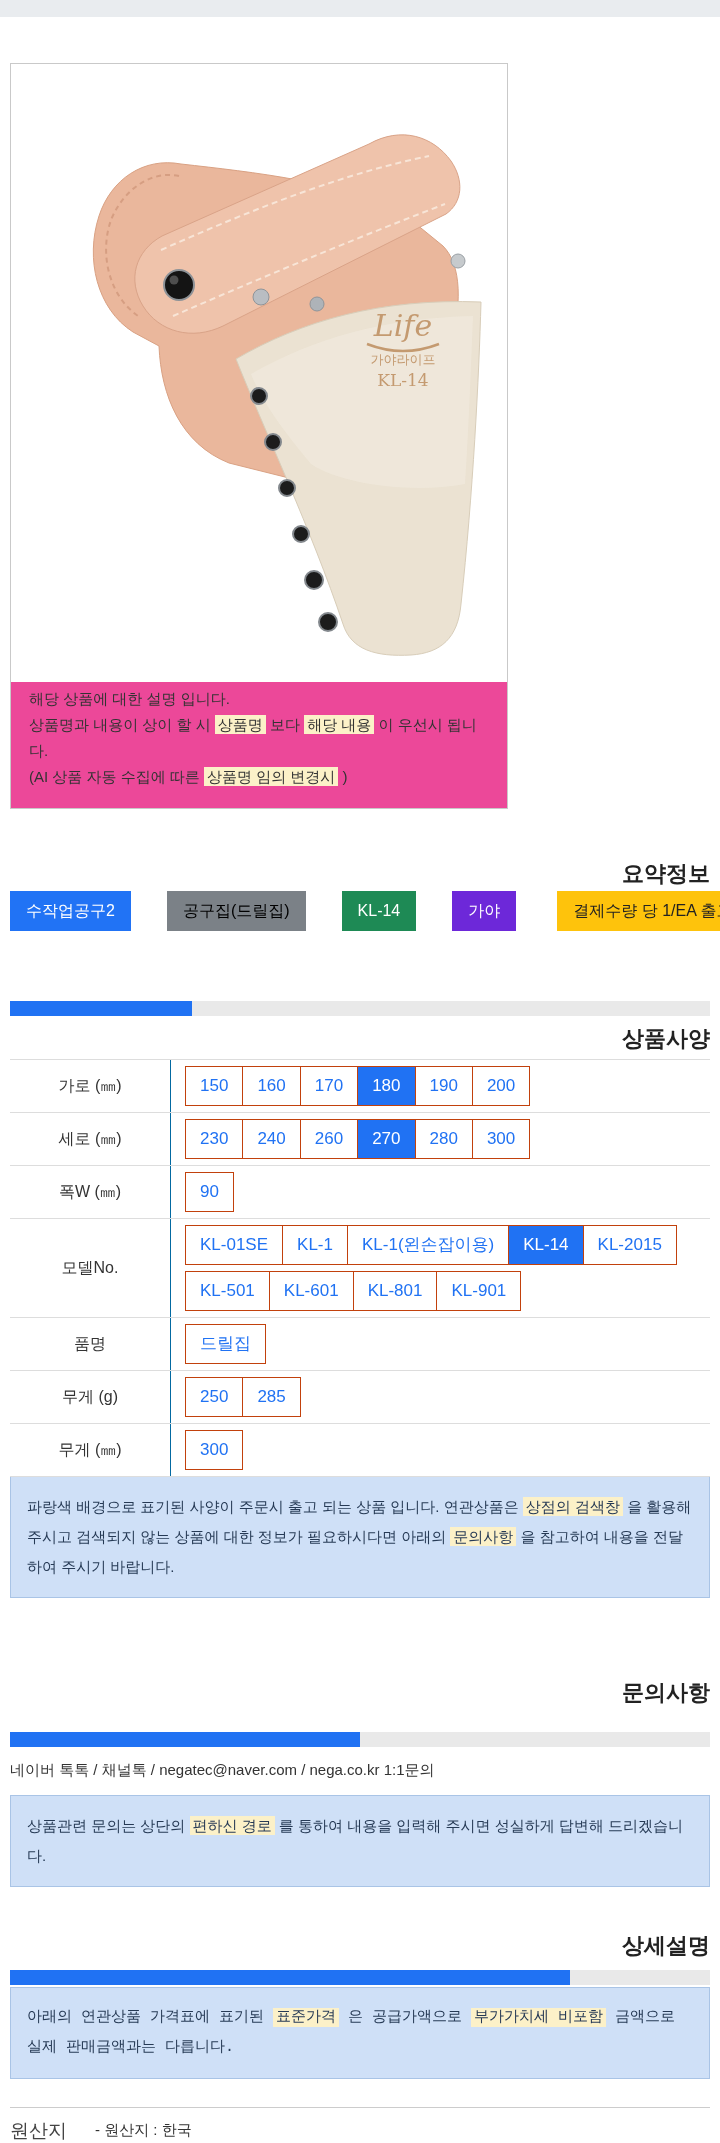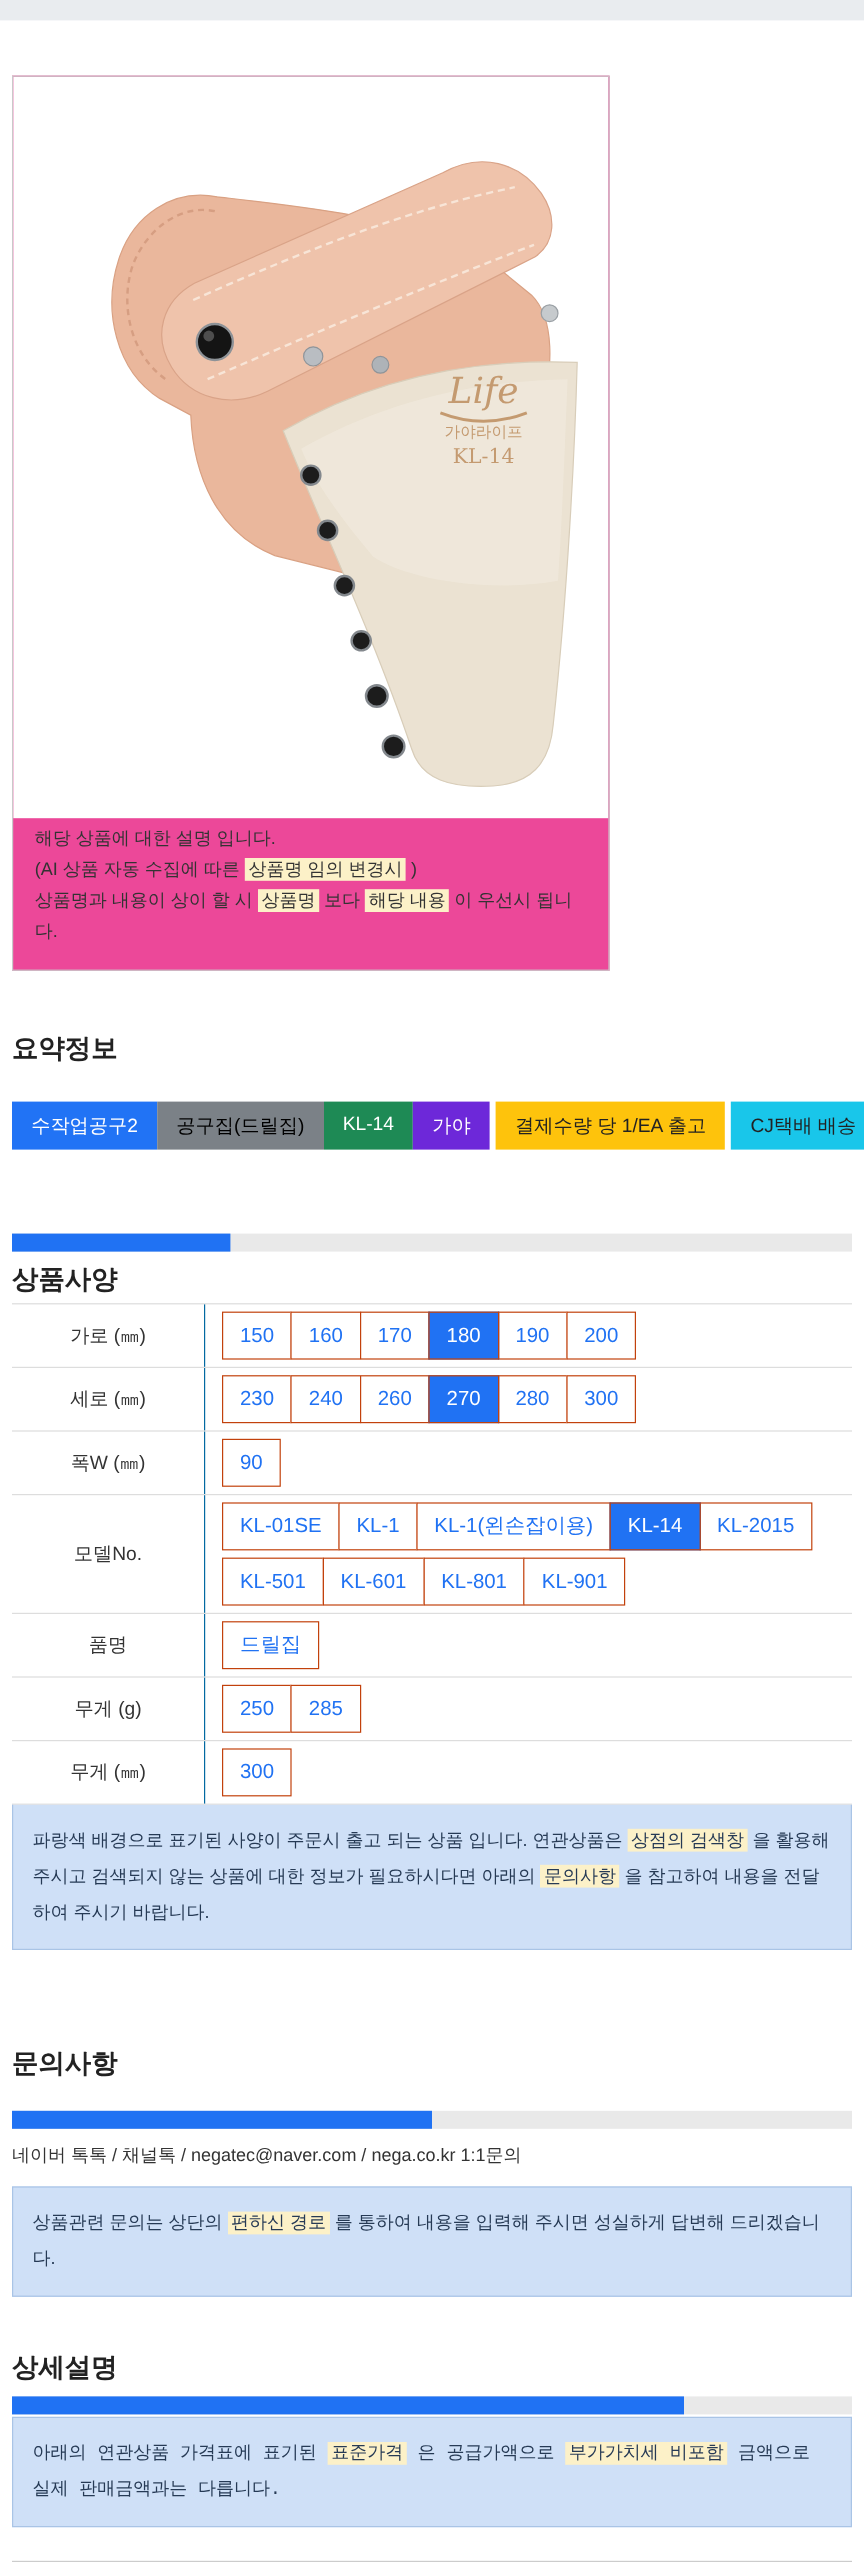--- a/index.html
+++ b/index.html
@@ -6,23 +6,23 @@
   body{width:720px;font-family:"Liberation Sans","DejaVu Sans",sans-serif;color:#333;}
   .wrap{width:700px;margin-left:10px;}
   .top-bar{height:17px;background:#e9ecef;}
   
   .product-box{width:496px;border:1px solid #c9c9c9;margin-top:46px;background:#ec4899;}
   .p-img{display:block;}
   .p-desc{padding:4px 18px 18px;font-size:15px;line-height:26px;color:#333;}
   .p-desc p{margin:0;}
   .hl{background:#fcf1c8;padding:1px 3px;}
   
-  .h2{font-size:22px;font-weight:600;color:#222;margin:0;line-height:30px;}
-  
-  .badges{display:flex;margin-top:29px;}
+  .h2{font-size:22px;font-weight:600;color:#222;margin:0;line-height:30px;text-align:right;}
+  
+  .badges{display:flex;margin-top:2px;gap:36px;}
   .badge{height:40px;display:inline-flex;align-items:center;padding:0 16px;font-size:16px;white-space:nowrap;}
   .badges .badge:nth-child(n+5){margin-left:5px;}
   
   .pbar{height:15px;background:#e9e9e9;width:700px;}
   .pbar-fill{height:100%;background:#2072f3;}
   
   .sec-summary{margin-top:50px;}
   .sec-specs{margin-top:70px;}
   .sec-specs .h2{margin-top:8px;}
   .sec-inquiry{margin-top:80px;}
@@ -87,22 +87,22 @@
         <circle cx="317" cy="558" r="9" fill="#1c1c1c"></circle>
       </g>
 
       <text x="392" y="272" font-size="30" font-style="italic" font-family="DejaVu Serif, serif" fill="#c49a70" text-anchor="middle">Life</text>
       <path d="M356,280 q36,14 72,0" stroke="#c49a70" stroke-width="2.5" fill="none"></path>
       <text x="392" y="300" font-size="13" fill="#c49a70" text-anchor="middle">가야라이프</text>
       <text x="392" y="322" font-size="17" font-family="DejaVu Serif, serif" fill="#c49a70" text-anchor="middle">KL-14</text>
     </svg>
     <div class="p-desc" id="p-desc">
         <p><span>해당 상품에 대한 설명 입니다.</span></p>
+        <p><span>상품명과 내용이 상이 할 시 </span><span class="hl">상품명</span><span> 보다 </span><span class="hl">해당 내용</span><span> 이 우선시 됩니다.</span></p>
         <p><span>(AI 상품 자동 수집에 따른 </span><span class="hl">상품명 임의 변경시</span><span> )</span></p>
-        <p><span>상품명과 내용이 상이 할 시 </span><span class="hl">상품명</span><span> 보다 </span><span class="hl">해당 내용</span><span> 이 우선시 됩니다.</span></p>
       </div>
   </div>
 
   <div class="sec-summary">
     <div class="h2">요약정보</div>
     <div class="badges" id="badges">
         <span class="badge" style="background: rgb(33, 115, 245); color: rgb(255, 255, 255);">수작업공구2</span>
         <span class="badge" style="background: rgb(123, 129, 135); color: #000000;">공구집(드릴집)</span>
         <span class="badge" style="background: rgb(30, 138, 85); color: rgb(255, 255, 255);">KL-14</span>
         <span class="badge" style="background: #6d28d9; color: rgb(255, 255, 255);">가야</span>

